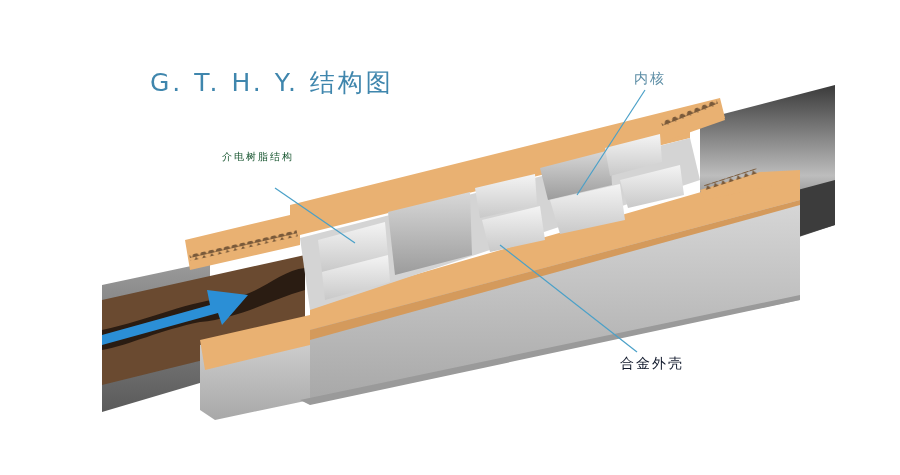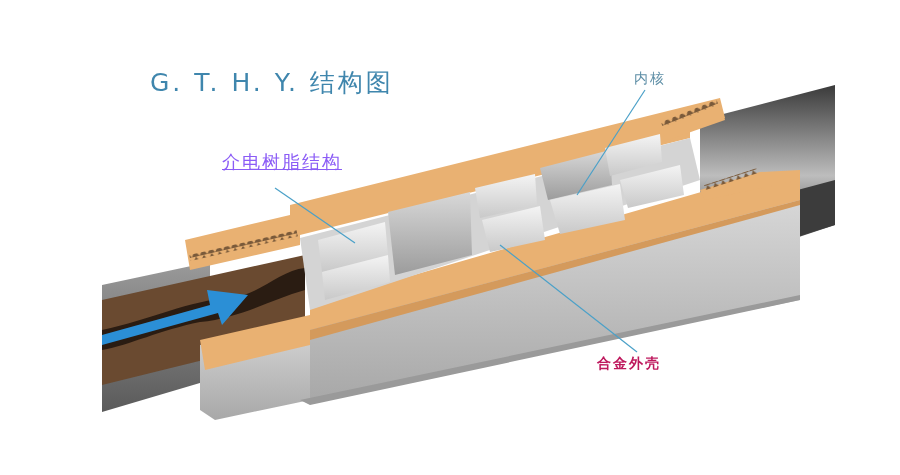--- a/index.html
+++ b/index.html
@@ -1,23 +1,23 @@
 <!DOCTYPE html>
 <html><head>
 <meta charset="utf-8">
 <style>
   html, body { margin: 0; padding: 0; background: #ffffff; }
   body { width: 900px; height: 475px; position: relative; overflow: hidden;
          font-family: "DejaVu Sans", sans-serif; }
   #stage { position: absolute; left: 0; top: 0; width: 756px; height: 475px; }
   .label { position: absolute; color: #5a8aa6; white-space: nowrap; letter-spacing: 2px; }
   .title { left: 150px; top: 66px; font-size: 25px; color: #3f86ad; letter-spacing: 3px; }
-  .lbl-resin { left: 222px; top: 150px; font-size: 18px; color: #8b5cf6; text-decoration: underline; }
+  .lbl-resin { left: 222px; top: 150px; font-size: 10px; color: #14532d; }
   .lbl-core { left: 634px; top: 70px; font-size: 14px; color: #5d8ea6; }
-  .lbl-shell { left: 597px; top: 355px; font-size: 14px; color: #be185d; font-weight: bold; }
+  .lbl-shell { left: 620px; top: 355px; font-size: 14px; color: #0f172a; }
 </style>
 </head>
 <body>
 
 <div id="stage">
   <svg width="900" height="475" viewBox="0 0 900 475" xmlns="http://www.w3.org/2000/svg">
     <defs>
       <linearGradient id="pipeR" x1="0" y1="0" x2="0" y2="1">
         <stop offset="0" stop-color="#3a3a3a"></stop>
         <stop offset="0.55" stop-color="#bdbdbd"></stop>

